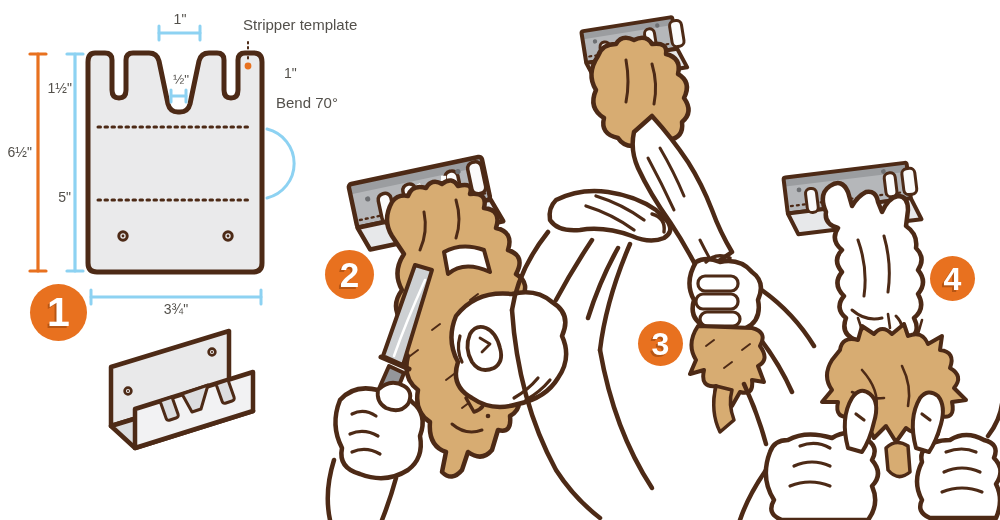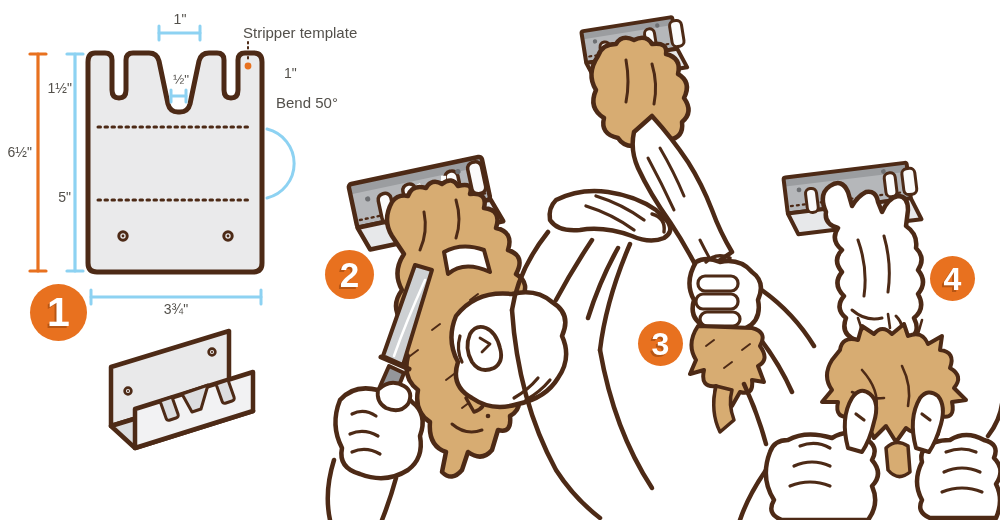--- a/index.html
+++ b/index.html
@@ -316,25 +316,25 @@
       <g class="o nf" stroke-width="3.2">
         <path d="M946,452 Q962,446 976,452"></path>
             <path d="M944,472 Q962,464 980,472"></path>
             <path d="M942,492 Q962,484 982,492"></path>
         <path d="M922,414 L930,420"></path>
       </g>
     </g>
   </g>
 </svg>
 
-  <div class="lbl" style="left:243px;top:24px;font-size:15px;">Stripper template</div>
+  <div class="lbl" style="left:243px;top:16px;font-size:15px;">Stripper template</div>
   <div class="lbl center" style="left:162px;top:11px;width:36px;">1"</div>
   <div class="lbl center" style="left:166px;top:72px;width:30px;font-size:13.5px;">½"</div>
   <div class="lbl" style="left:284px;top:65px;">1"</div>
-  <div class="lbl" style="left:276px;top:94px;font-size:15px;">Bend 50°</div>
+  <div class="lbl" style="left:276px;top:94px;font-size:15px;">Bend 70°</div>
   <div class="lbl right" style="left:38px;top:80px;width:34px;">1½"</div>
   <div class="lbl right" style="left:0px;top:144px;width:32px;">6½"</div>
   <div class="lbl right" style="left:45px;top:189px;width:26px;">5"</div>
   <div class="lbl center" style="left:152px;top:301px;width:48px;">3¾"</div>
 
   <div class="badge" id="badge-1">
       <span>1</span>
     </div>
   <div class="badge" id="badge-2">
       <span>2</span>

